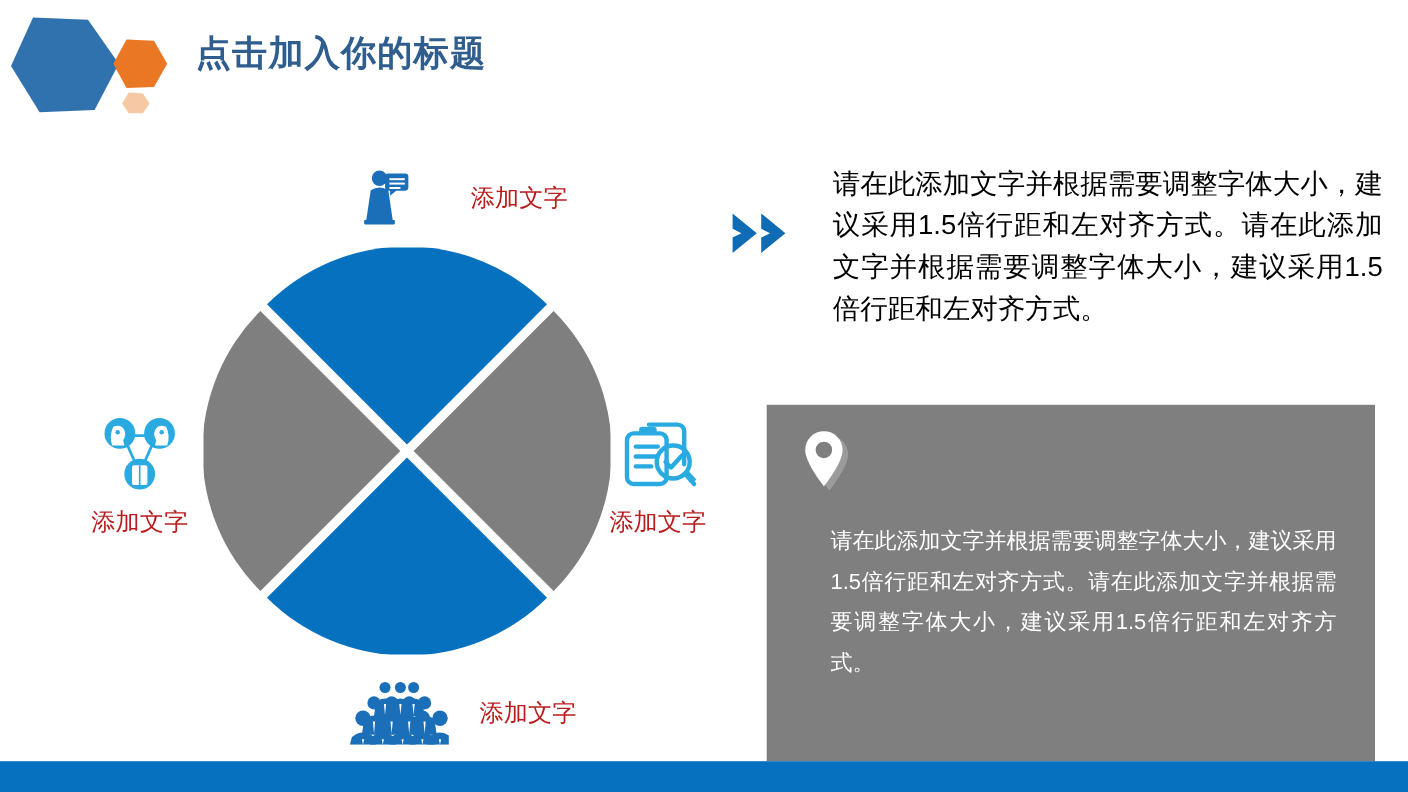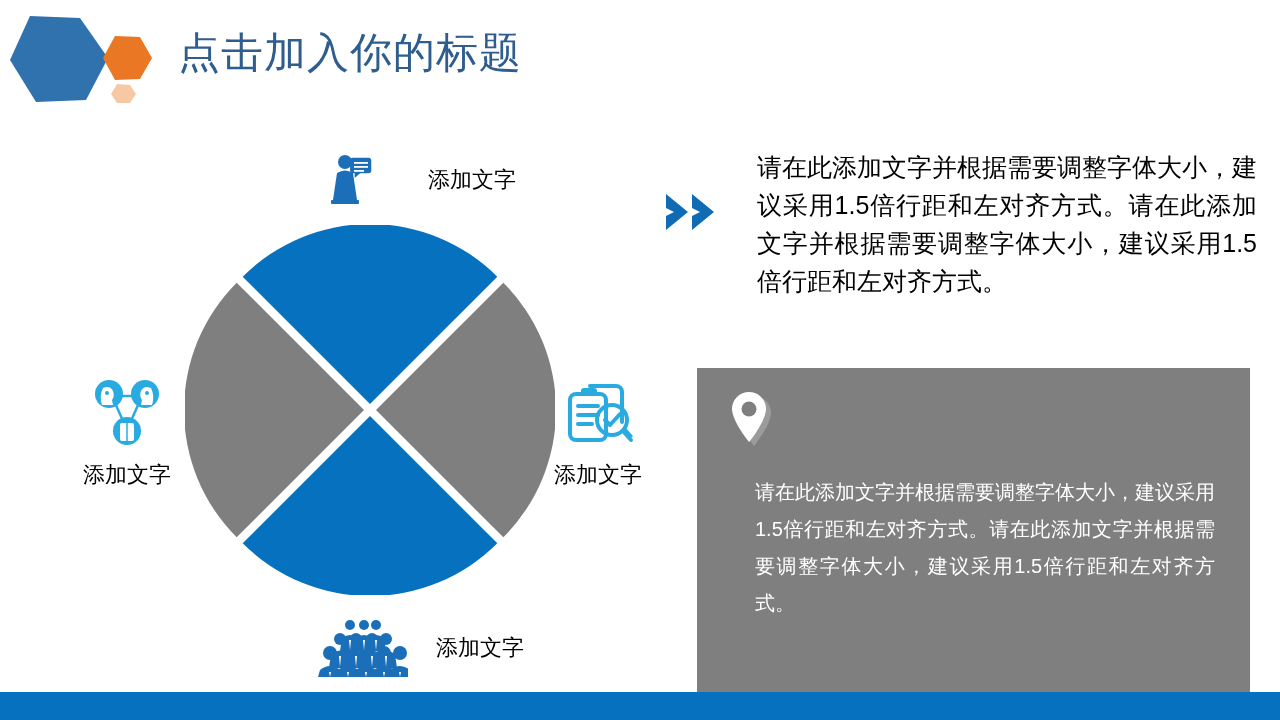--- a/index.html
+++ b/index.html
@@ -20,22 +20,22 @@
     position: absolute;
     left: 8px;
     top: 8px;
     width: 150px;
     height: 100px;
   }
   #page-title {
     position: absolute;
     left: 178px;
     top: 32px;
-    font-size: 42px;
-    font-weight: normal;
+    font-size: 32px;
+    font-weight: bold;
     color: #2e5d8e;
     letter-spacing: 1px;
     white-space: nowrap;
     line-height: 1;
   }
 
   
   #wheel-diagram {
     position: absolute;
     left: 185px;
@@ -50,21 +50,21 @@
     display: flex;
     align-items: center;
   }
   .spoke-icon {
     width: 64px;
     height: 64px;
     flex: 0 0 auto;
   }
   .spoke-label {
     font-size: 22px;
-    color: #000000;
+    color: #b91c1c;
     white-space: nowrap;
   }
 
   #spoke-top {
     left: 330px;
     top: 152px;
     width: 230px;
     height: 56px;
   }
   #spoke-top .spoke-icon { width: 46px; height: 52px; }

